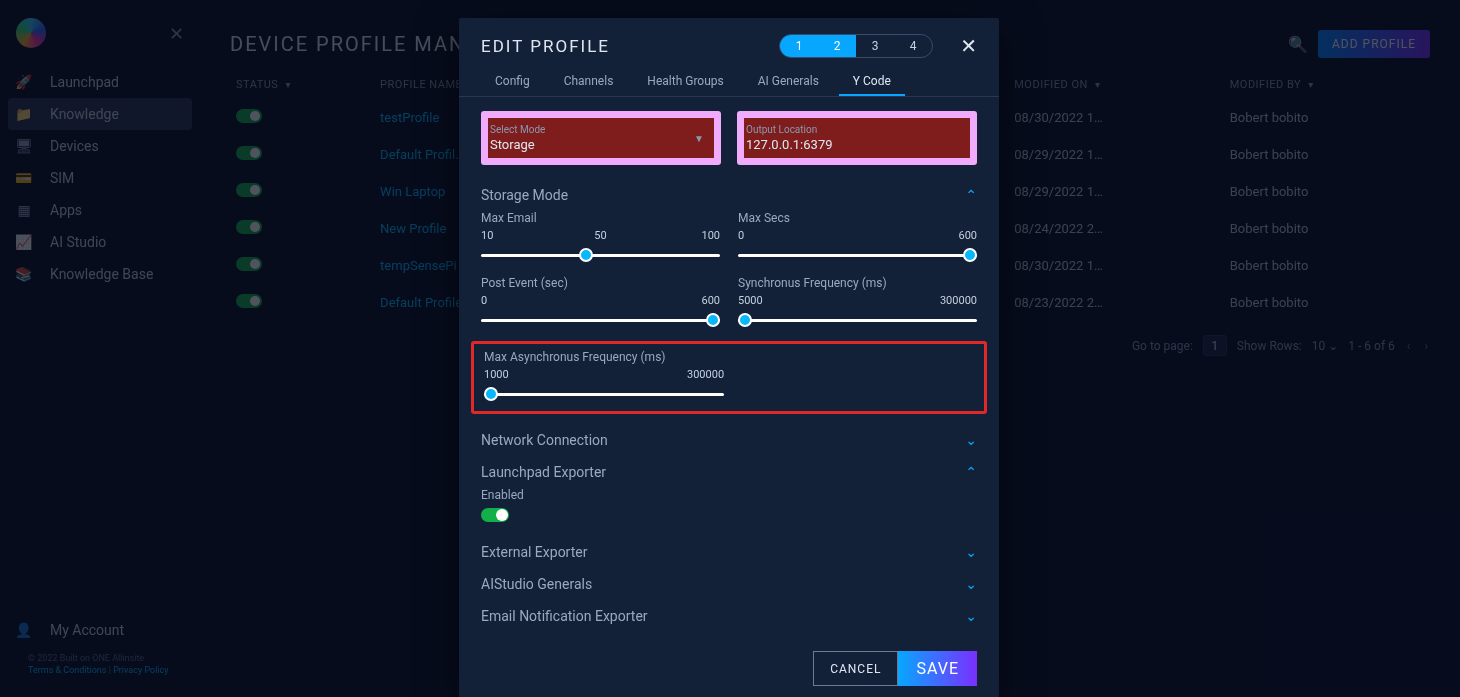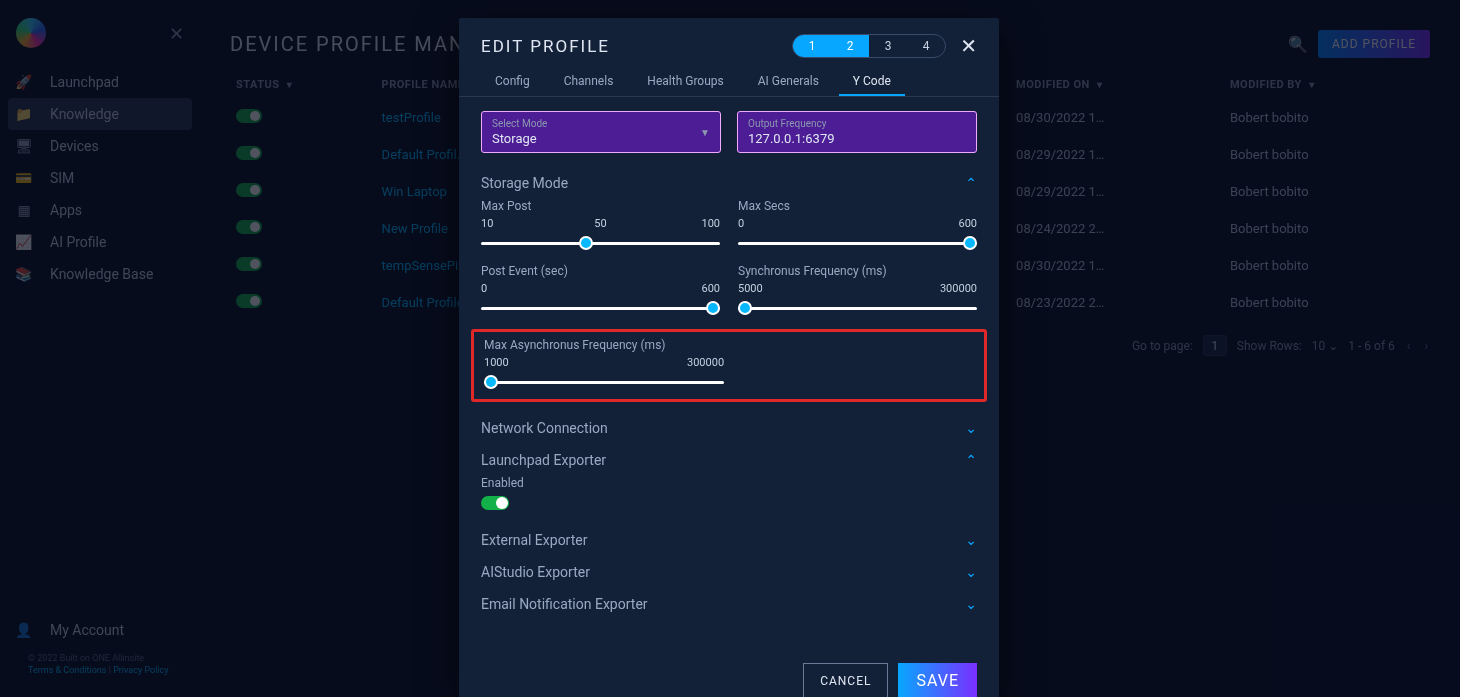--- a/index.html
+++ b/index.html
@@ -24,61 +24,61 @@
 .main{flex:1;padding:30px 30px 0;position:relative;z-index:1}
 .title-row{display:flex;align-items:center;margin-bottom:12px}
 .title{font-size:20px;letter-spacing:2px;color:#dfe6f2}
 .search-wrap{margin-left:auto;display:flex;align-items:center;gap:10px}
 .search{background:#1a2640;border:none;border-radius:4px;padding:7px 34px 7px 12px;color:#c5d0e0;font-size:13px;width:170px}
 .search::placeholder{color:#6c7a98}
 .search-ic{margin-left:-28px;color:#6c7a98}
 .add-btn{background:linear-gradient(90deg,#0088ff,#7a2fff);border:none;color:#fff;font-size:12px;letter-spacing:1px;padding:7px 14px;border-radius:3px;cursor:pointer}
 
 table{width:100%;border-collapse:collapse;font-size:13px}
-th{text-align:left;padding:8px 6px;color:#8b98b0;font-weight:700;font-size:11px;letter-spacing:.5px}
+th{text-align:left;padding:8px 6px;color:#8b98b0;font-weight:400;font-size:11px;letter-spacing:.5px}
 th .fil{margin-left:4px;font-size:10px}
 td{padding:10px 6px;color:#b8c3d8;vertical-align:middle}
 .link{color:#07b8ff;cursor:pointer}
 .status-dot{display:inline-block;width:26px;height:14px;background:#13b04a;border-radius:8px;position:relative}
 .status-dot::after{content:"";position:absolute;right:2px;top:2px;width:10px;height:10px;border-radius:50%;background:#fff}
 
 .pager{margin-top:14px;font-size:12px;color:#8b98b0;display:flex;justify-content:flex-end;align-items:center;gap:10px}
 .pager input{width:24px;background:#1a2640;border:1px solid #2b3650;color:#c5d0e0;text-align:center;border-radius:3px;padding:2px}
 .chev{cursor:pointer;color:#6c7a98;padding:0 2px}
 
 .modal{position:absolute;left:459px;top:18px;width:540px;height:680px;background:#122038;border-radius:2px;z-index:10;box-shadow:0 10px 40px rgba(0,0,0,.6);display:flex;flex-direction:column}
-.modal-head{padding:16px 22px 0;display:flex;align-items:center;gap:4px}
+.modal-head{padding:16px 22px 0;display:flex;align-items:center;gap:17px}
 .modal-title{font-size:17px;letter-spacing:2px;color:#dfe6f2}
 .steps{margin-left:auto;display:flex;border:1px solid #3a4a6a;border-radius:14px;overflow:hidden}
 .step{width:38px;text-align:center;font-size:12px;padding:4px 0;color:#c5d0e0;cursor:pointer}
 .step.active{background:#07a7ff;color:#fff}
 .modal-close{color:#dfe6f2;font-size:20px;margin-left:10px;cursor:pointer}
 .tabs{display:flex;padding:10px 22px 0;border-bottom:1px solid #2b3650;gap:6px}
 .tab{padding:6px 14px;font-size:12px;color:#9aa8c2;cursor:pointer;border-bottom:2px solid transparent}
 .tab.active{color:#dfe6f2;border-bottom-color:#07a7ff}
 .modal-body{padding:14px 22px;overflow-y:auto;flex:1}
 .row2{display:flex;gap:16px;margin-bottom:14px}
-.field{flex:1;border:1px solid #f0abfc;border-radius:3px;padding:6px 10px;background:#4c1d95;position:relative}
+.field{flex:1;border:7px solid #f0abfc;border-radius:3px;padding:6px 2px;background:#7f1d1d;position:relative}
 .field label{display:block;font-size:10px;color:#8b98b0}
 .field .val{font-size:13px;color:#dfe6f2;margin-top:2px}
 .field .caret{position:absolute;right:10px;top:50%;transform:translateY(-50%);color:#8b98b0;font-size:10px}
 .section-head{display:flex;align-items:flex-end;padding:8px 0;color:#9aa8c2;font-size:14px;cursor:pointer}
 .section-head .chevr{margin-left:auto;color:#07a7ff}
 .slider-row{display:flex;gap:18px;margin-bottom:10px}
 .slider-col{flex:1}
 .slider-label{font-size:12px;color:#9aa8c2;margin-bottom:4px}
 .slider-minmax{display:flex;justify-content:space-between;font-size:11px;color:#c5d0e0;margin-bottom:4px}
 .slider-minmax .mid{position:absolute;left:50%;transform:translateX(-50%)}
 .slider-track{position:relative;height:20px}
 .track-bg{position:absolute;left:0;right:0;top:8px;height:3px;background:#fff;border-radius:2px}
 .thumb{position:absolute;top:2px;width:14px;height:14px;border-radius:50%;background:#07b8ff;border:2px solid #fff;cursor:pointer}
 .highlight{border:3px solid #e02828;border-radius:3px;padding:6px 10px;margin:8px -10px 10px}
 .toggle{width:28px;height:14px;background:#13b04a;border-radius:8px;position:relative;margin-top:6px}
 .toggle::after{content:"";position:absolute;right:1px;top:1px;width:12px;height:12px;border-radius:50%;background:#fff}
-.modal-foot{display:flex;justify-content:flex-end;gap:10px;padding:10px 22px 0}
+.modal-foot{display:flex;justify-content:flex-end;padding:10px 22px 12px}
 .btn-cancel{border:1px solid #6c7a98;background:transparent;color:#dfe6f2;font-size:12px;letter-spacing:1px;padding:8px 16px;cursor:pointer}
 .btn-save{border:none;background:linear-gradient(90deg,#07a7ff,#7a2fff);color:#fff;font-size:16px;letter-spacing:1px;padding:8px 18px;cursor:pointer}
 </style>
 </head>
 <body>
 
 <div class="app">
   <aside class="sidebar">
     <div class="logo-row">
       <div class="logo"></div>
@@ -100,21 +100,21 @@
         <li>
           <span class="icon">💳</span>
           <span>SIM</span>
         </li>
         <li>
           <span class="icon">▦</span>
           <span>Apps</span>
         </li>
         <li>
           <span class="icon">📈</span>
-          <span>AI Profile</span>
+          <span>AI Studio</span>
         </li>
         <li>
           <span class="icon">📚</span>
           <span>Knowledge Base</span>
         </li>
       </ul>
     <div class="sidebar-bottom">
       <div class="account">
         <span class="icon">👤</span>
         <span>My Account</span>
@@ -231,33 +231,33 @@
       <div class="tab active">Y Code</div>
     </div>
   <div class="modal-body">
     <div class="row2">
       <div class="field">
         <label>Select Mode</label>
         <div class="val">Storage</div>
         <span class="caret">▼</span>
       </div>
       <div class="field">
-        <label>Output Frequency</label>
+        <label>Output Location</label>
         <div class="val">127.0.0.1:6379</div>
       </div>
     </div>
 
     <div class="section-head">
       <span>Storage Mode</span>
       <span class="chevr">⌃</span>
     </div>
 
     <div class="slider-row">
       <div class="slider-col">
-        <div class="slider-label">Max Post</div>
+        <div class="slider-label">Max Email</div>
         <div class="slider-minmax" style="position:relative">
           <span>10</span>
           <span class="mid">50</span>
           <span>100</span>
         </div>
         <div class="slider-track">
           <div class="track-bg"></div>
             <div class="thumb" style="left:calc(44% - 7px)"></div>
         </div>
       </div>
@@ -323,21 +323,21 @@
       <span class="chevr">⌃</span>
     </div>
     <div style="font-size:12px;color:#9aa8c2">Enabled</div>
     <div class="toggle"></div>
 
     <div class="section-head" style="margin-top:14px">
       <span>External Exporter</span>
       <span class="chevr">⌄</span>
     </div>
     <div class="section-head">
-      <span>AIStudio Exporter</span>
+      <span>AIStudio Generals</span>
       <span class="chevr">⌄</span>
     </div>
     <div class="section-head">
       <span>Email Notification Exporter</span>
       <span class="chevr">⌄</span>
     </div>
   </div>
   <div class="modal-foot">
     <button class="btn-cancel">CANCEL</button>
     <button class="btn-save">SAVE</button>

